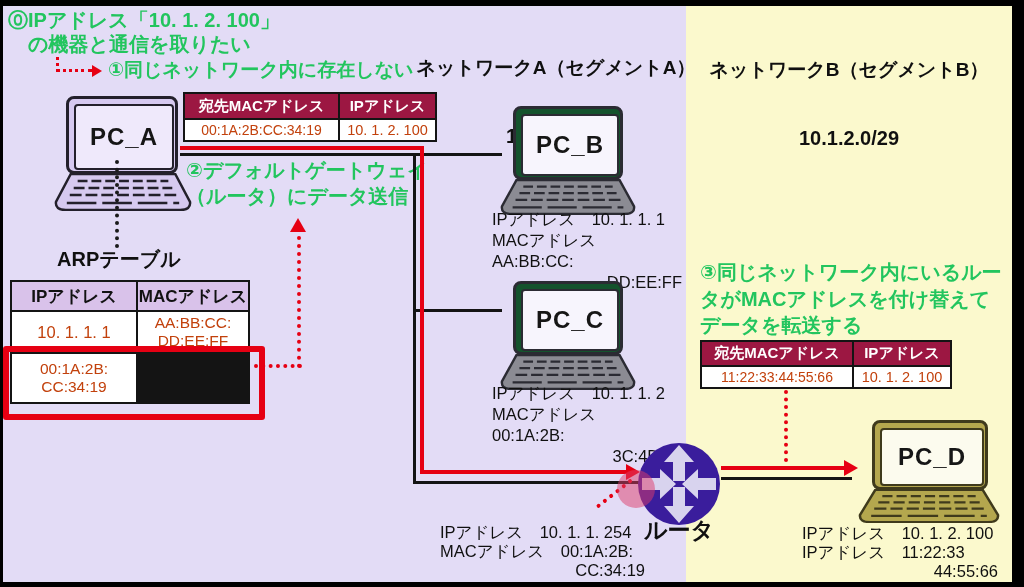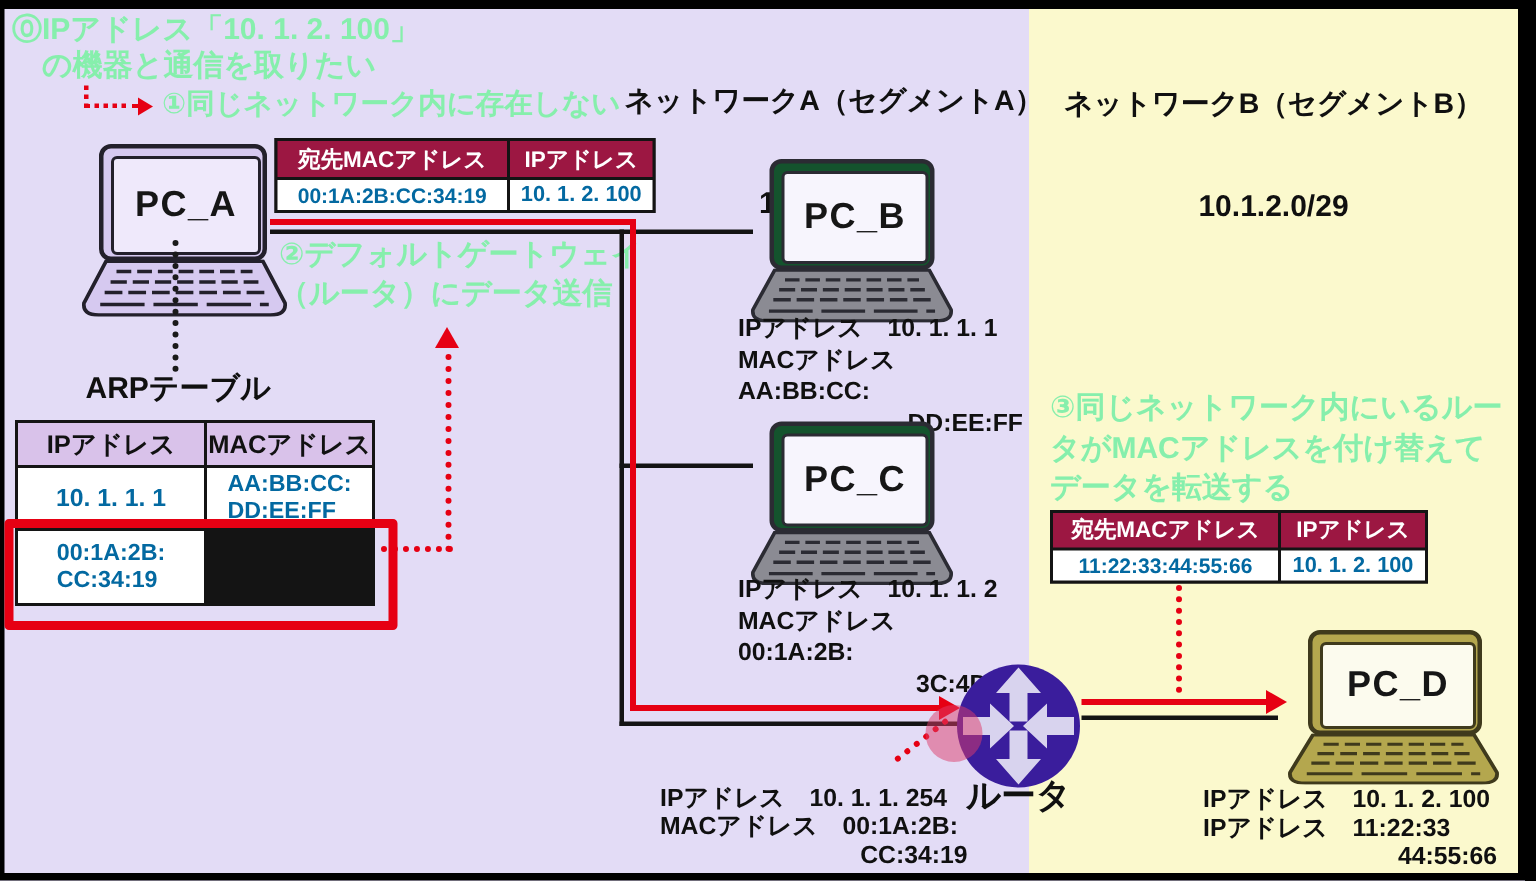--- a/index.html
+++ b/index.html
@@ -1,47 +1,47 @@
 <!DOCTYPE html>
 <html><head>
 <meta charset="utf-8">
 <style>
   html,body{margin:0;padding:0}
   body{width:1024px;height:587px;position:relative;background:#000;
        font-family:"Liberation Sans","DejaVu Sans",sans-serif;overflow:hidden}
   .abs{position:absolute;box-sizing:border-box}
   .panel{position:absolute;top:6px;height:576px}
-  .note{position:absolute;color:#86efac;font-weight:700;white-space:pre;line-height:1.25}
+  .note{position:absolute;color:#22c55e;font-weight:700;white-space:pre;line-height:1.25}
   .heading{position:absolute;color:#101010;font-weight:700;text-align:center;white-space:pre;line-height:23px;font-size:19px}
   .line{position:absolute}
   .lred{background:#e60013}
   .lblack{background:#141414}
   .dotv{position:absolute;border-left:4px dotted #e60013}
   .doth{position:absolute;border-top:4px dotted #e60013}
   .dotv-sm{position:absolute;border-left:3px dotted #e60013}
   .doth-sm{position:absolute;border-top:3px dotted #e60013}
   .dotv-blk{position:absolute;border-left:4px dotted #1a1a1a}
   .arr-r{position:absolute;width:0;height:0;border-top:8px solid transparent;border-bottom:8px solid transparent;border-left:14px solid #e60013}
   .arr-r-sm{position:absolute;width:0;height:0;border-top:6px solid transparent;border-bottom:6px solid transparent;border-left:10px solid #e60013}
   .arr-u{position:absolute;width:0;height:0;border-left:8px solid transparent;border-right:8px solid transparent;border-bottom:14px solid #e60013}
   .tbl{position:absolute;display:grid;background:#141414;border:2px solid #141414;gap:2px}
   .th{background:#9c1742;color:#fff;display:flex;align-items:center;justify-content:center;font-weight:700;font-size:15px}
-  .td{background:#fff;color:#0369a1;display:flex;align-items:center;justify-content:center;font-weight:700;font-size:14.5px}
+  .td{background:#fff;color:#c2410c;display:flex;align-items:center;justify-content:center;font-weight:400;font-size:14.5px}
   .arp .th{background:#d9c2ea;color:#111;font-size:17px}
   .arp .td{font-size:16.5px}
-  .td.multi{white-space:pre;font-size:15.5px;line-height:18px;text-align:left}
+  .td.multi{white-space:pre;font-size:15.5px;line-height:18px;text-align:center}
   .laptop{position:absolute}
   .lap-screen{position:absolute;border:3px solid #23202b;border-radius:8px;padding:5px;box-sizing:border-box}
   .lap-display{width:100%;height:100%;border:2px solid #23202b;border-radius:4px;display:flex;align-items:center;justify-content:center}
   .lap-label{font-size:24px;font-weight:600;color:#161616;letter-spacing:1px}
   .a-frame{background:#d6c9f0}.a-display{background:#efe9fb}
   .b-frame{background:#14532d;border-color:#2b2b33}.b-display{background:#f7f5fd;border-color:#2b2b33}
   .d-frame{background:#b4a74e;border-color:#3f3a1c}.d-display{background:#fcfbee;border-color:#3f3a1c}
   .lap-base{position:absolute}
-  .info{position:absolute;color:#101010;font-weight:700;font-size:16.5px;line-height:21px}
+  .info{position:absolute;color:#101010;font-weight:400;font-size:16.5px;line-height:21px}
   .info .r{text-align:right}
   .hl-border{position:absolute;border:6px solid #e60013;border-radius:3px;background:transparent}
   .pink{position:absolute;width:38px;height:38px;border-radius:50%;background:rgba(222,60,105,.5);z-index:6}
   svg{display:block}
 </style>
 </head>
 <body>
 
 <div class="panel" style="left:3px;width:683px;background:#e3dcf6"></div>
 <div class="panel" style="left:686px;width:326px;background:#fbf9cd"></div>

